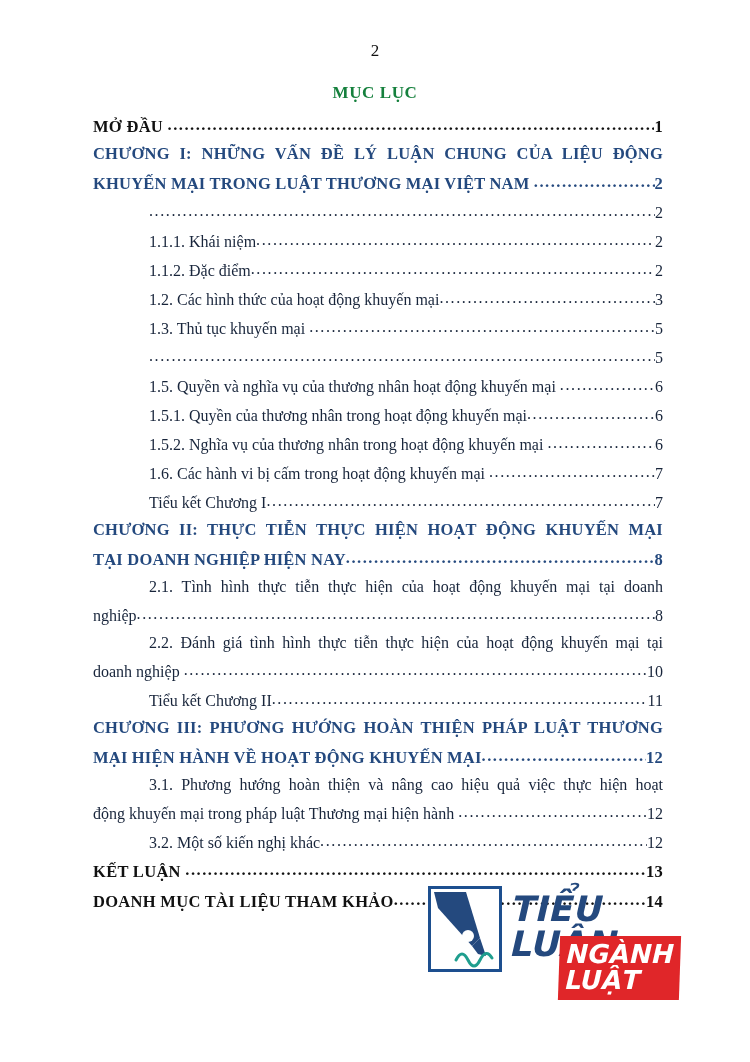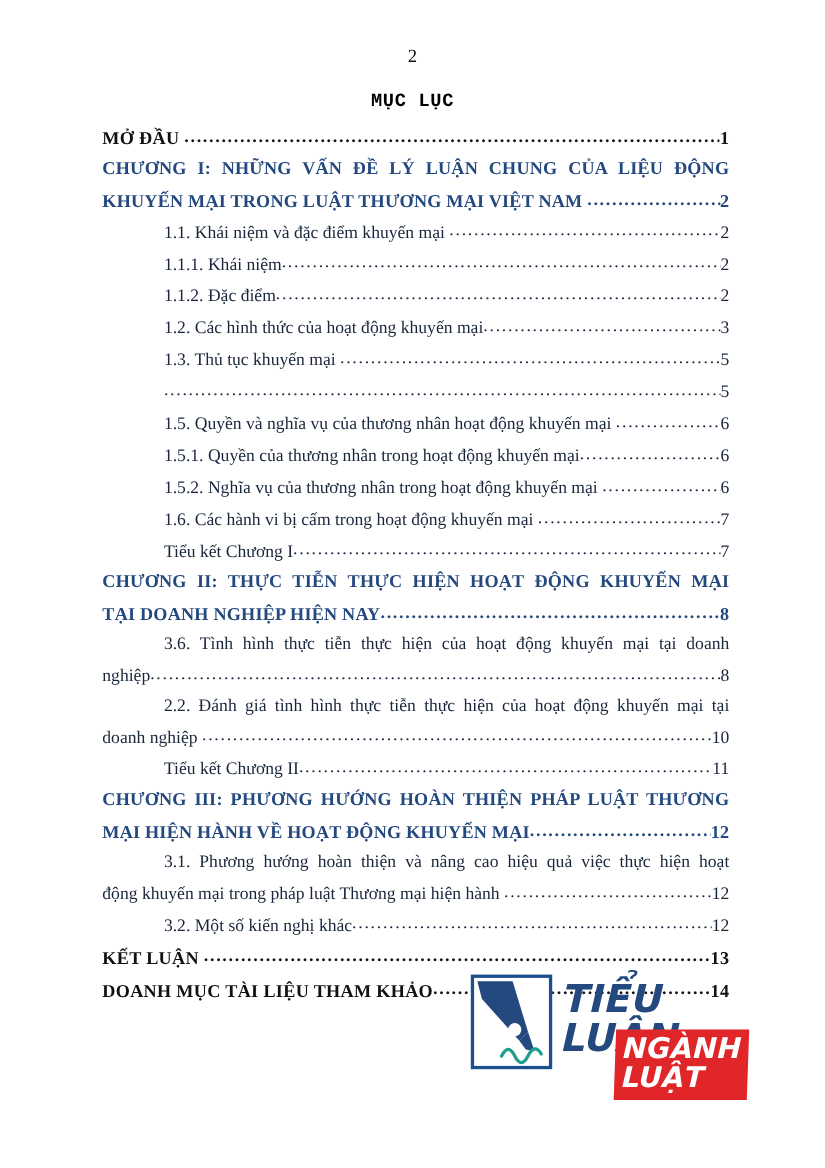--- a/index.html
+++ b/index.html
@@ -34,24 +34,23 @@
     padding-top: 42px;
     line-height: 1.1;
     letter-spacing: 0.2px;
   }
 
   
   .toc-title {
     text-align: center;
     font-size: 17px;
     font-weight: bold;
-    color: #000000;
+    color: #15803d;
     margin-top: 22px;
     letter-spacing: 0.6px;
-    font-family: Liberation Mono, monospace;
   }
 
   
   .toc-body {
     margin: 0 auto;
     width: 580px;
     padding-left: 8px;
     padding-right: 2px;
     margin-top: 14px;
   }
@@ -213,21 +212,20 @@
       <div class="chap-line1">CHƯƠNG I: NHỮNG VẤN ĐỀ LÝ LUẬN CHUNG CỦA LIỆU ĐỘNG</div>
       <div class="entry">
         <span class="e-text">KHUYẾN MẠI TRONG LUẬT THƯƠNG MẠI VIỆT NAM </span>
         <span class="e-dots">........................................................................................................................................................</span>
         <span class="e-page">2</span>
       </div>
     </div>
 
     <div class="row lv-sub indent-1">
       <div class="entry">
-        <span class="e-text">1.1. Khái niệm và đặc điểm khuyến mại </span>
         <span class="e-dots">........................................................................................................................................................</span>
         <span class="e-page">2</span>
       </div>
     </div>
 
     <div class="row lv-sub indent-2">
       <div class="entry">
         <span class="e-text">1.1.1. Khái niệm</span>
         <span class="e-dots">........................................................................................................................................................</span>
         <span class="e-page">2</span>
@@ -308,21 +306,21 @@
     <div class="row chapter">
       <div class="chap-line1">CHƯƠNG II: THỰC TIỄN THỰC HIỆN HOẠT ĐỘNG KHUYẾN MẠI</div>
       <div class="entry">
         <span class="e-text">TẠI DOANH NGHIỆP HIỆN NAY</span>
         <span class="e-dots">........................................................................................................................................................</span>
         <span class="e-page">8</span>
       </div>
     </div>
 
     <div class="row lv-sub">
-      <div class="wrap-line1">3.6. Tình hình thực tiễn thực hiện của hoạt động khuyến mại tại doanh</div>
+      <div class="wrap-line1">2.1. Tình hình thực tiễn thực hiện của hoạt động khuyến mại tại doanh</div>
       <div class="entry">
         <span class="e-text">nghiệp</span>
         <span class="e-dots">........................................................................................................................................................</span>
         <span class="e-page">8</span>
       </div>
     </div>
 
     <div class="row lv-sub">
       <div class="wrap-line1">2.2. Đánh giá tình hình thực tiễn thực hiện của hoạt động khuyến mại tại</div>
       <div class="entry">

